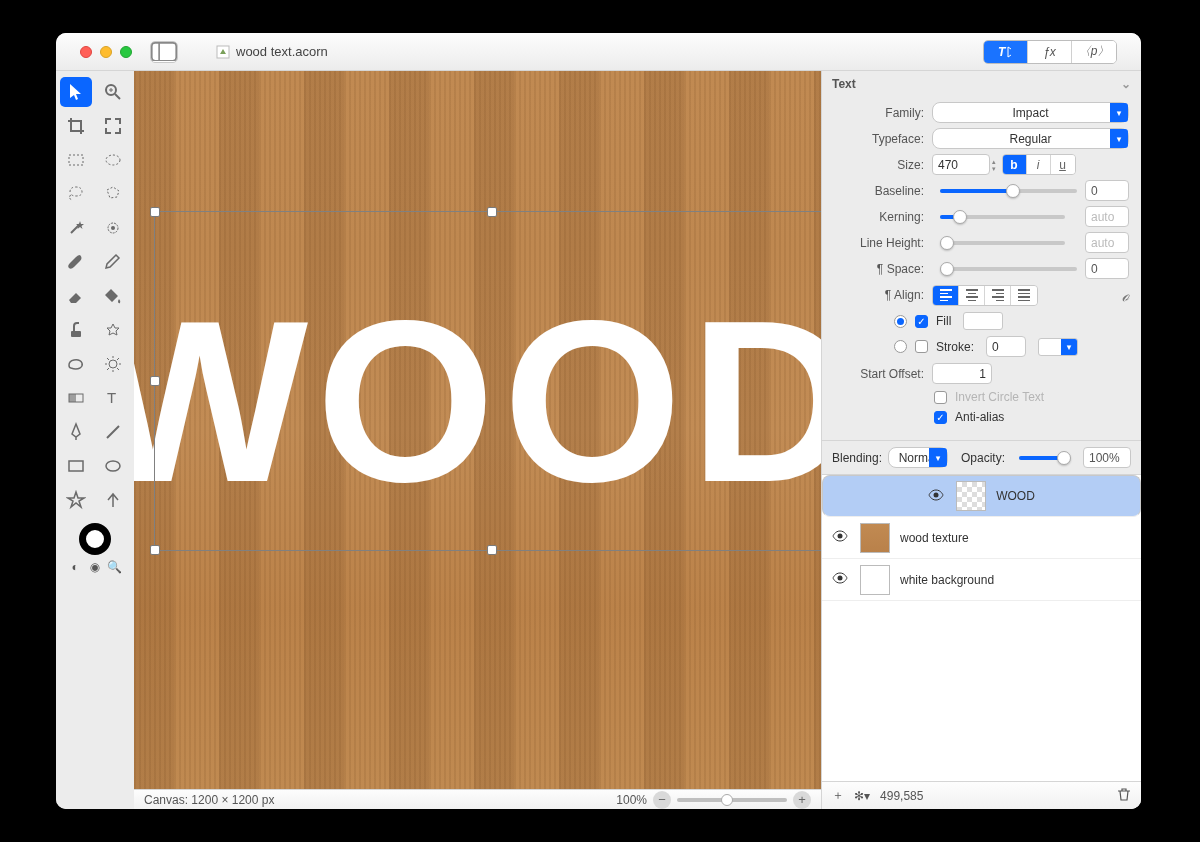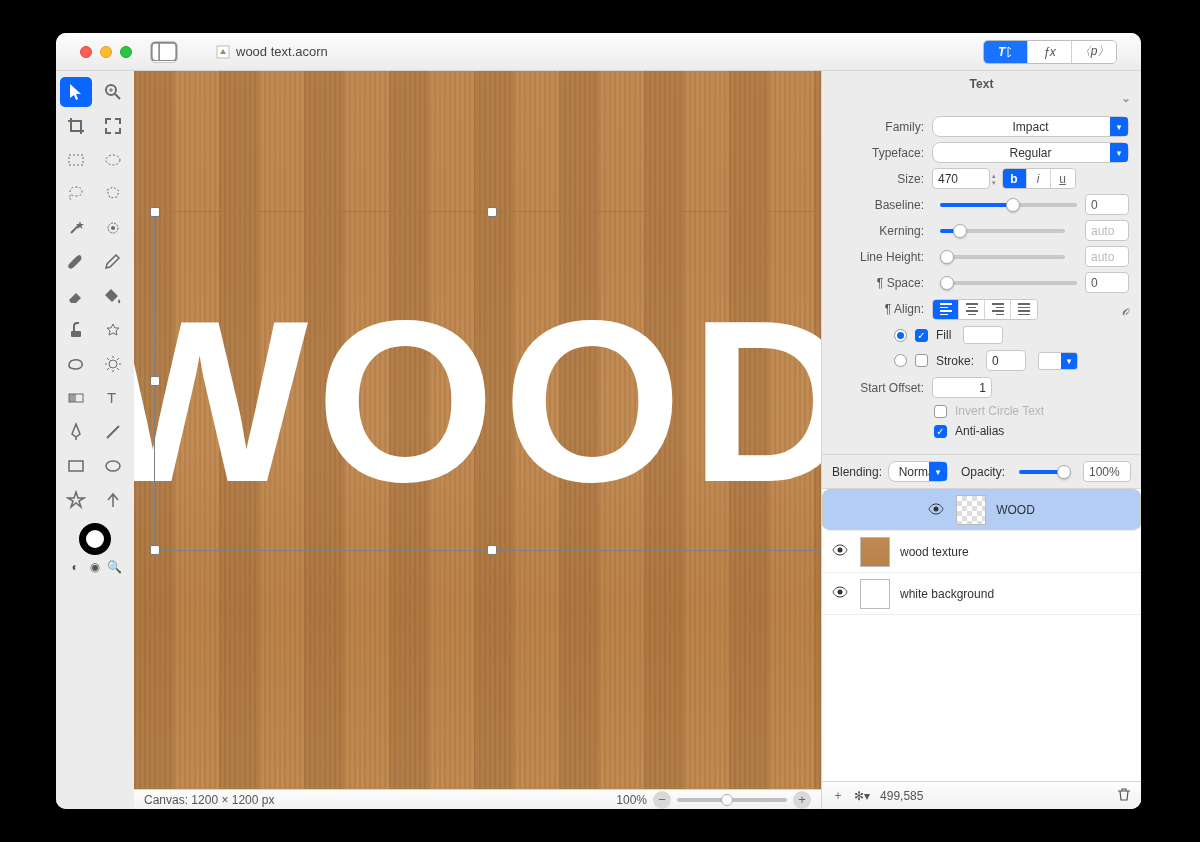--- a/index.html
+++ b/index.html
@@ -59,21 +59,21 @@
 .sh.ml{left:-5px;top:50%;transform:translateY(-50%);}
 
 .statusbar { height:20px; border-top:1px solid #d5d5d5; background:linear-gradient(#fdfdfd,#f1f1f1); display:flex;align-items:center;padding:0 10px;font-size:12px;color:#555;gap:10px; }
 .statusbar .zoom-ctrl{margin-left:auto;display:flex;align-items:center;gap:6px;}
 .zoom-track{width:110px;height:4px;background:#bfbfbf;border-radius:2px;position:relative;}
 .zoom-knob{position:absolute;left:40%;top:-4px;width:12px;height:12px;border-radius:50%;background:#fff;border:1px solid #aaa;}
 .stepper-btn{width:18px;height:18px;border-radius:50%;background:#d9d9d9;color:#666;display:flex;align-items:center;justify-content:center;font-size:13px;}
 
 
 .right { width:320px; background:#ececec; border-left:1px solid #d5d5d5; display:flex; flex-direction:column; font-size:12px; color:#333; }
-.section-hdr { display:flex;align-items:center;padding:6px 10px;font-weight:600;color:#555;flex-direction:column;}
+.section-hdr { display:flex;align-items:center;padding:6px 10px;font-weight:600;color:#555;}
 .section-hdr .chev{margin-left:auto;color:#999;}
 .form { padding:0 12px 10px; }
 .row { display:flex; align-items:center; margin:5px 0; }
 .row label { width:90px; text-align:right; margin-right:8px; color:#555; }
 .sel { flex:1; height:21px; background:#fff; border:1px solid #c8c8c8; border-radius:8px; display:flex;align-items:center;justify-content:center;position:relative;font-size:12px; }
 .sel .arrow{position:absolute;right:0;top:0;width:18px;height:100%;background:#0a66ff;border-radius:0 3px 3px 0;display:flex;align-items:center;justify-content:center;color:#fff;font-size:9px;}
 .num { width:58px; height:21px; border:1px solid #c8c8c8;border-radius:4px;background:#fff;display:flex;align-items:center;padding:0 5px; }
 .biusegs{display:flex;margin-left:6px;border:1px solid #c8c8c8;border-radius:4px;overflow:hidden;}
 .biusegs span{width:24px;height:19px;display:flex;align-items:center;justify-content:center;font-size:12px;border-right:1px solid #d5d5d5;color:#666;background:#fff;}
 .biusegs span:last-child{border:none;}

